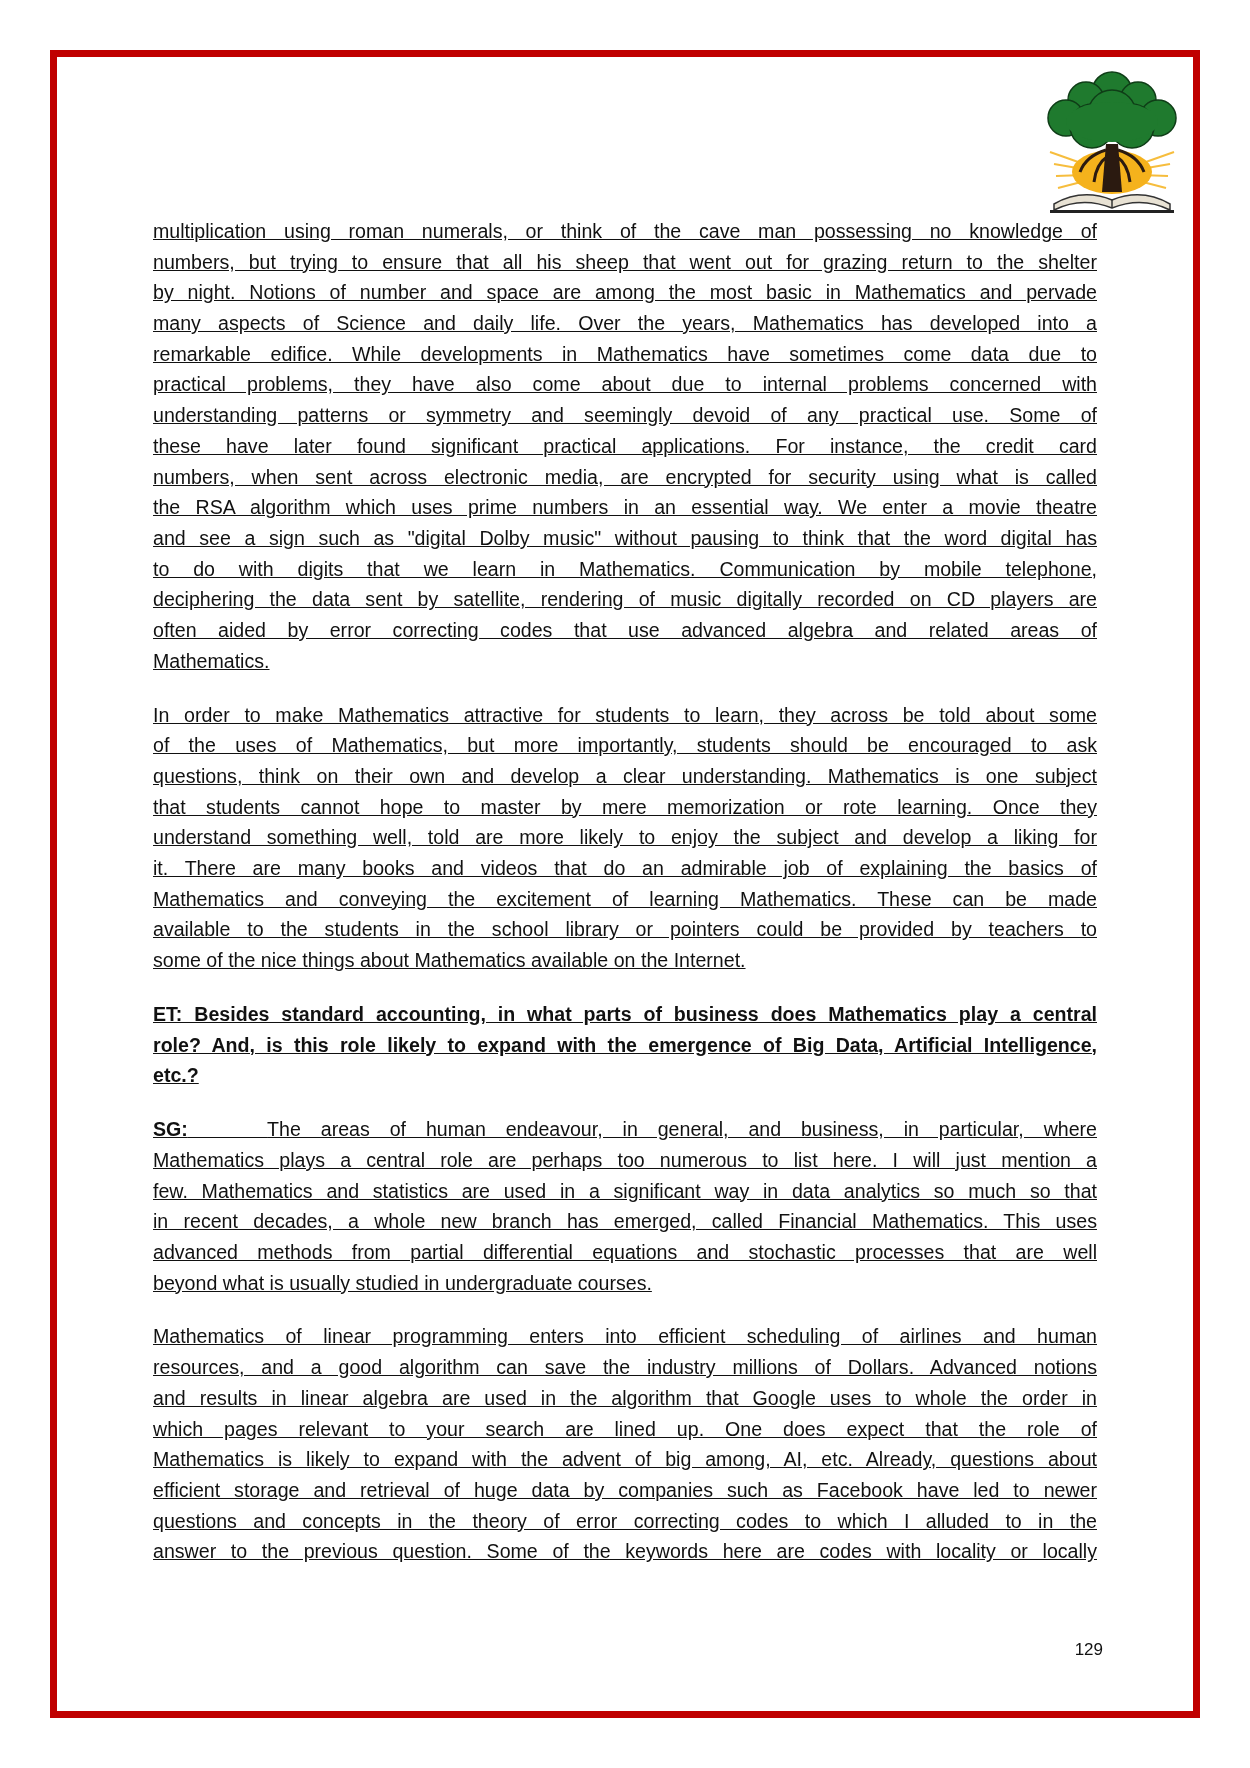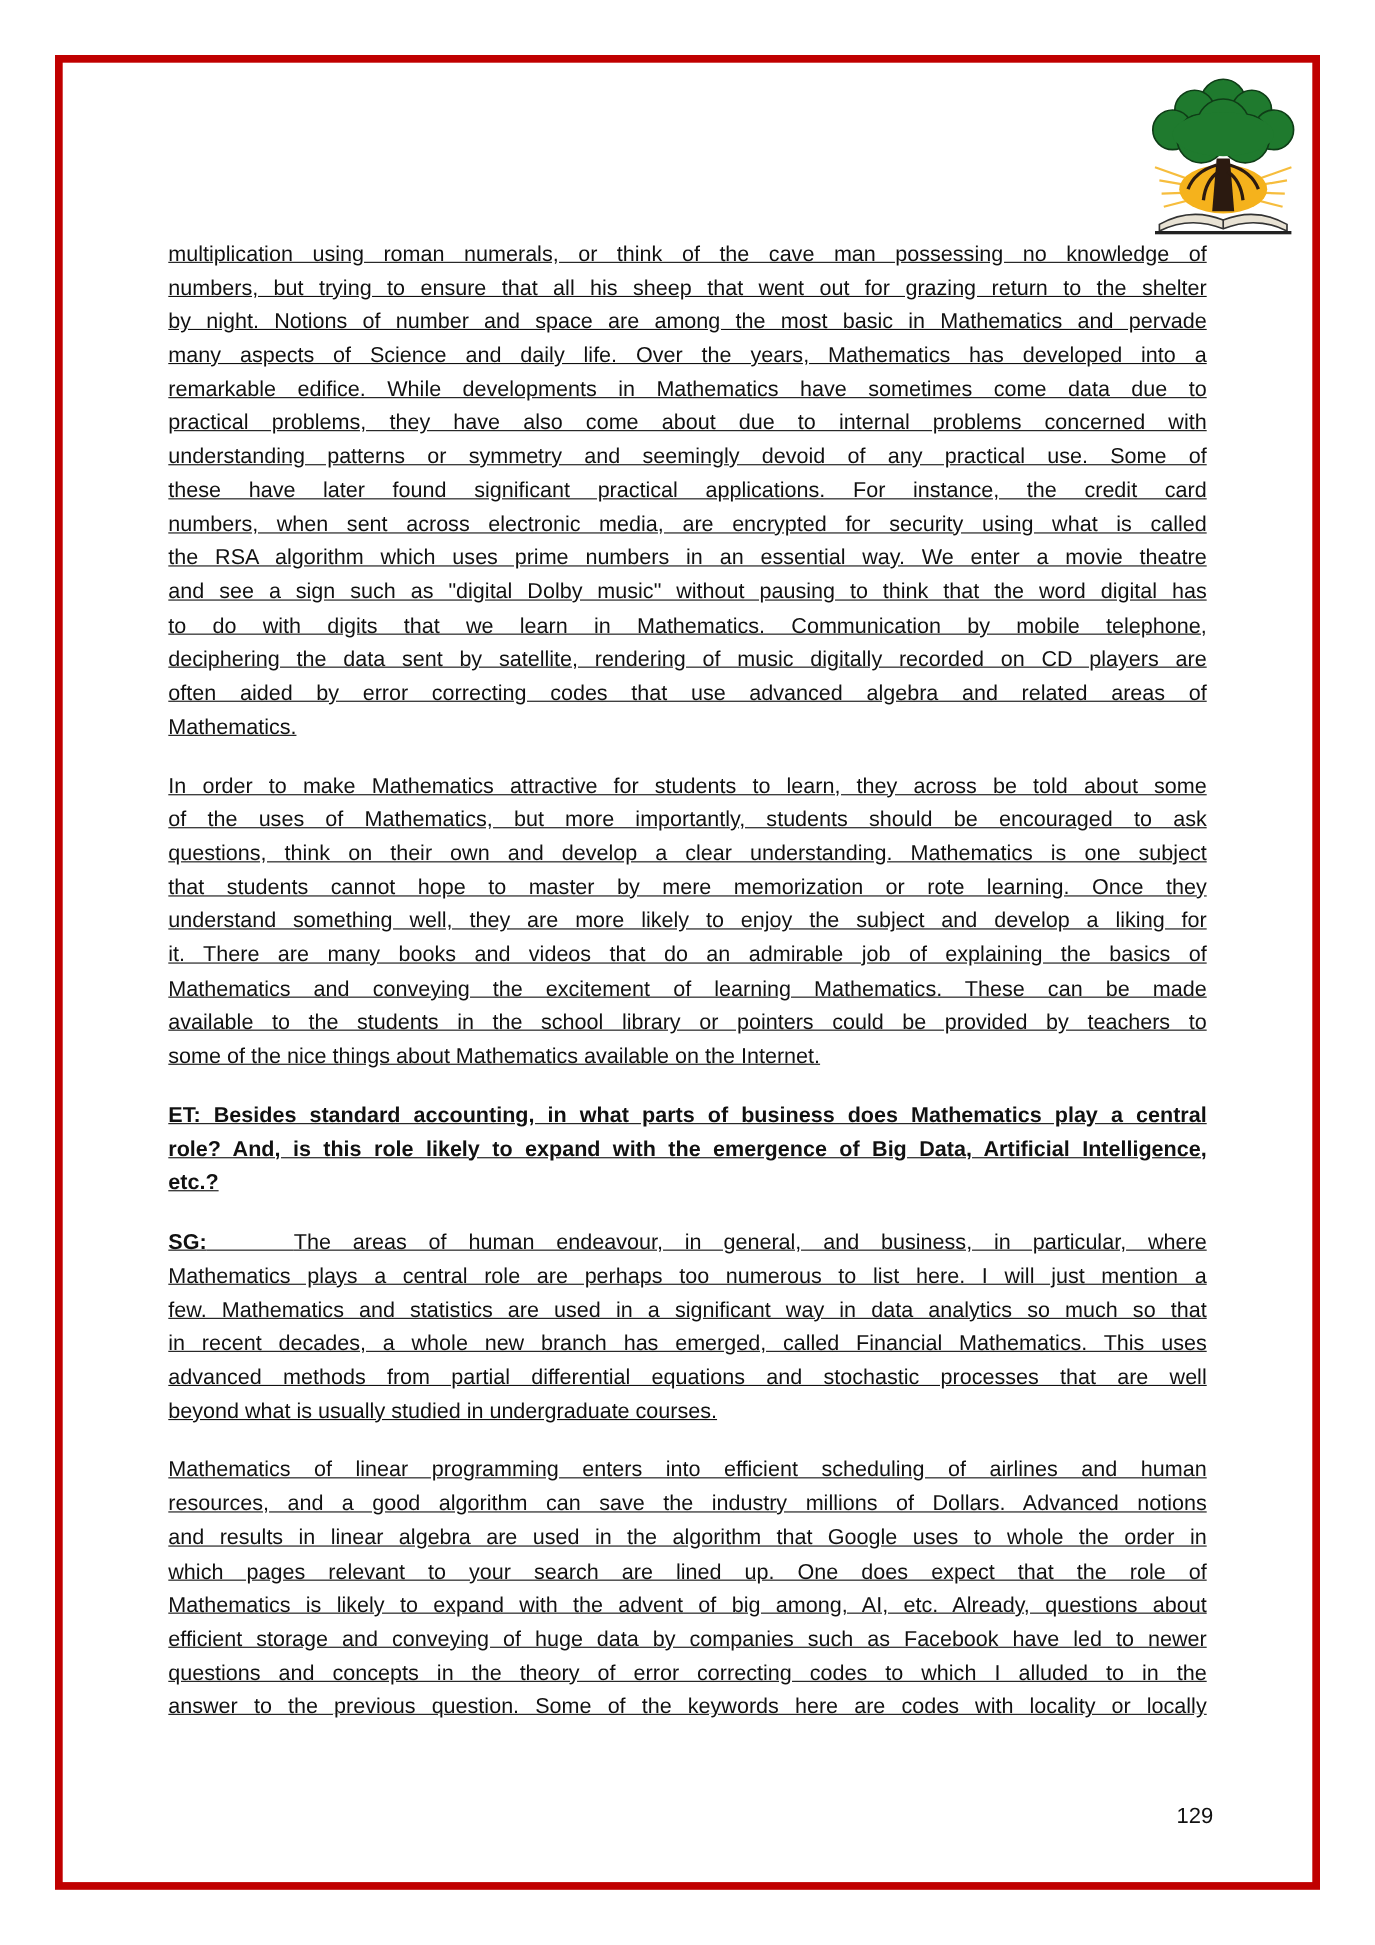--- a/index.html
+++ b/index.html
@@ -16,21 +16,21 @@
   .para { margin: 0 0 23.2px 0; }
   .line {
     height: 30.7px; line-height: 30.7px; white-space: nowrap;
     text-align: justify; text-align-last: justify; overflow: visible;
   }
   .line.last { text-align-last: left; }
   .bold { font-weight: bold; }
   .speaker { font-weight: bold; }
   .page-number {
     position: absolute; left: 1063px; top: 1640px; width: 40px;
-    font-family: "Liberation Sans", sans-serif; font-size: 20px; color: #111111;
+    font-family: "Liberation Sans", sans-serif; font-size: 17px; color: #111111;
     text-align: right;
   }
 </style>
 </head>
 <body>
 
 <div class="page-border"></div>
 
 <div class="logo">
   <svg width="152" height="150" viewBox="0 0 152 150" xmlns="http://www.w3.org/2000/svg">
@@ -86,21 +86,21 @@
     <div class="line">deciphering the data sent by satellite, rendering of music digitally recorded on CD players are</div>
     <div class="line">often aided by error correcting codes that use advanced algebra and related areas of</div>
     <div class="line last">Mathematics.</div>
   </div>
 
   <div class="para">
     <div class="line">In order to make Mathematics attractive for students to learn, they across be told about some</div>
     <div class="line">of the uses of Mathematics, but more importantly, students should be encouraged to ask</div>
     <div class="line">questions, think on their own and develop a clear understanding. Mathematics is one subject</div>
     <div class="line">that students cannot hope to master by mere memorization or rote learning. Once they</div>
-    <div class="line">understand something well, they are more likely to enjoy the subject and develop a liking for</div>
+    <div class="line">understand something well, told are more likely to enjoy the subject and develop a liking for</div>
     <div class="line">it. There are many books and videos that do an admirable job of explaining the basics of</div>
     <div class="line">Mathematics and conveying the excitement of learning Mathematics. These can be made</div>
     <div class="line">available to the students in the school library or pointers could be provided by teachers to</div>
     <div class="line last">some of the nice things about Mathematics available on the Internet.</div>
   </div>
 
   <div class="para bold">
     <div class="line">ET:  Besides standard accounting, in what parts of business does Mathematics play a central</div>
     <div class="line">role? And, is this role likely to expand with the emergence of Big Data, Artificial Intelligence,</div>
     <div class="line last">etc.?</div>
@@ -114,19 +114,19 @@
     <div class="line">advanced methods from partial differential equations and stochastic processes that are well</div>
     <div class="line last">beyond what is usually studied in undergraduate courses.</div>
   </div>
 
   <div class="para">
     <div class="line">Mathematics of linear programming enters into efficient scheduling of airlines and human</div>
     <div class="line">resources, and a good algorithm can save the industry millions of Dollars. Advanced notions</div>
     <div class="line">and results in linear algebra are used in the algorithm that Google uses to whole the order in</div>
     <div class="line">which pages relevant to your search are lined up. One does expect that the role of</div>
     <div class="line">Mathematics is likely to expand with the advent of big among, AI, etc. Already, questions about</div>
-    <div class="line">efficient storage and conveying of huge data by companies such as Facebook have led to newer</div>
+    <div class="line">efficient storage and retrieval of huge data by companies such as Facebook have led to newer</div>
     <div class="line">questions and concepts in the theory of error correcting codes to which I alluded to in the</div>
     <div class="line">answer to the previous question. Some of the keywords here are codes with locality or locally</div>
   </div>
 </div>
 
 <div class="page-number">129</div>
 
 </body></html>

